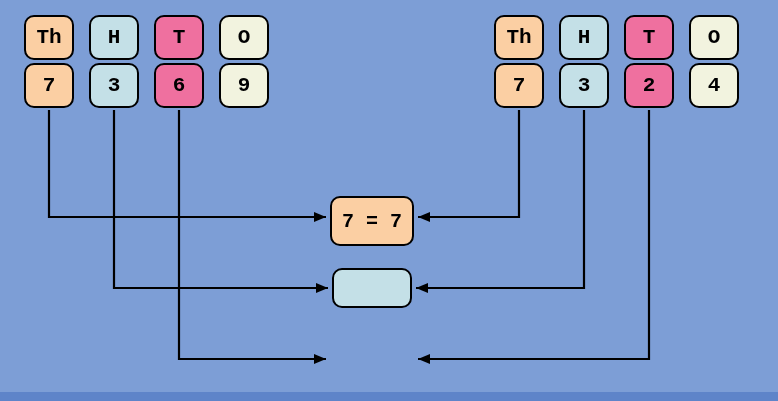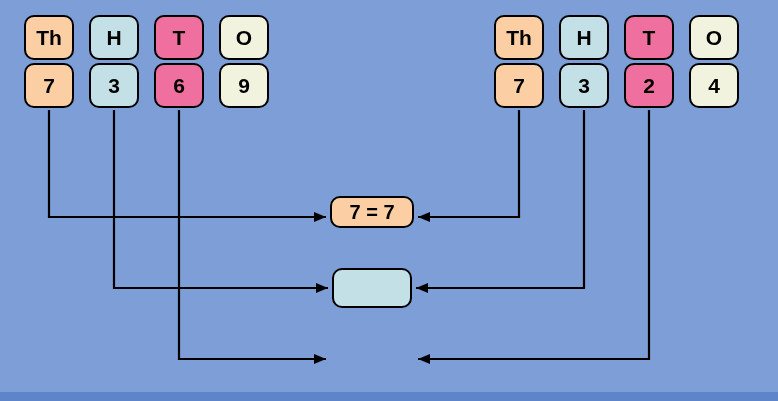--- a/index.html
+++ b/index.html
@@ -6,20 +6,21 @@
     margin: 0;
     padding: 0;
     font-family: "Liberation Sans", sans-serif;
   }
   .stage {
     position: relative;
     width: 778px;
     height: 401px;
     background: var(--background, #7D9ED6);
     overflow: hidden;
+    font-family: Liberation Mono, monospace;
   }
   .connectors {
     position: absolute;
     inset: 0;
     width: 778px;
     height: 401px;
   }
   .cell {
     position: absolute;
     box-sizing: border-box;
@@ -31,21 +32,21 @@
     align-items: center;
     justify-content: center;
     font-weight: bold;
     font-size: 21px;
     color: #000;
   }
   .cmp {
     position: absolute;
     box-sizing: border-box;
     width: 84px;
-    height: 32px;
+    height: 50px;
     border: 2.5px solid #000;
     border-radius: 10px;
     display: flex;
     align-items: center;
     justify-content: center;
     font-weight: bold;
     font-size: 20px;
     color: #000;
   }
   .peach     { background: var(--peach, #FBCFA3); }

